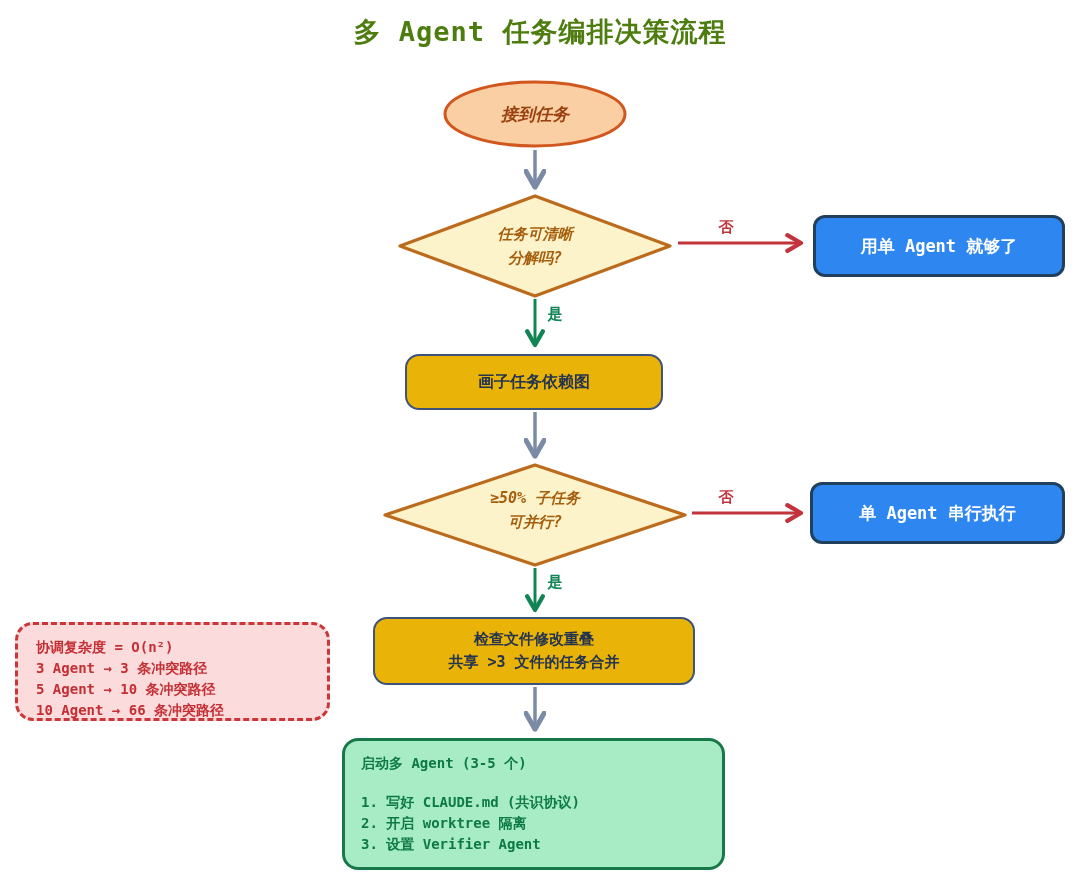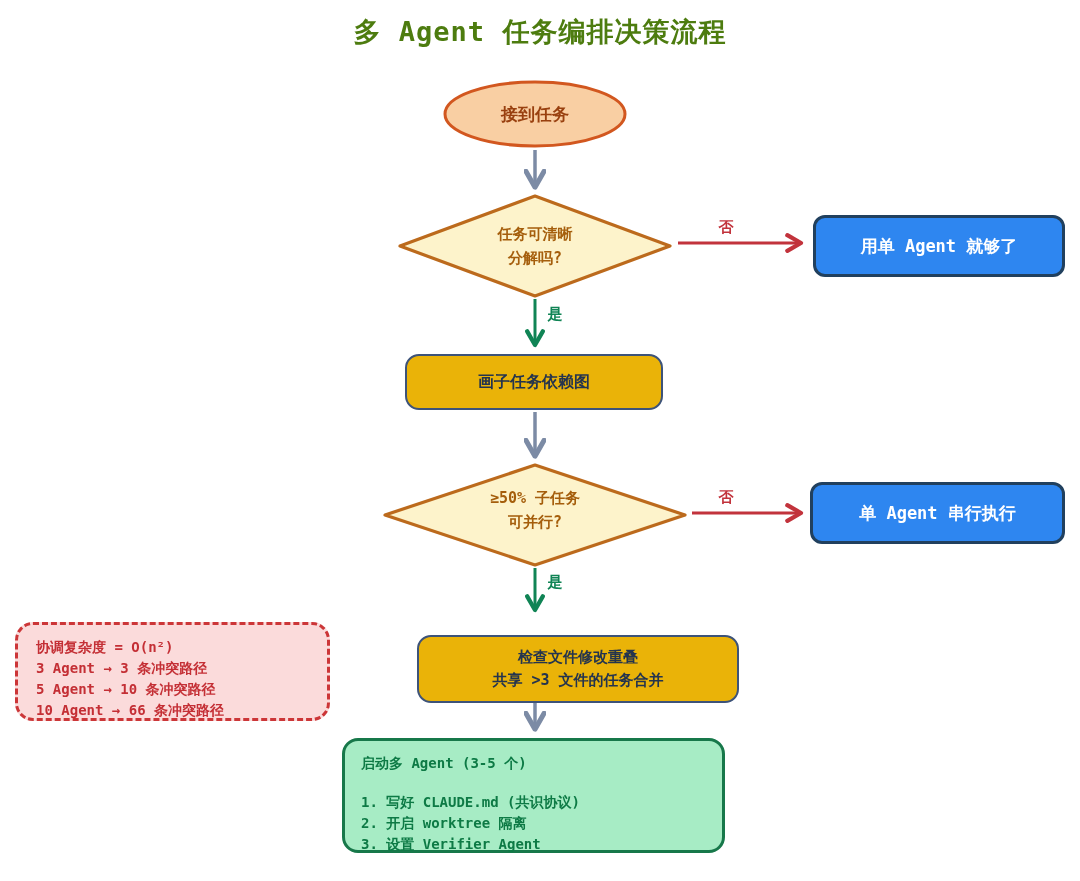--- a/index.html
+++ b/index.html
@@ -27,21 +27,21 @@
     text-align: center;
     flex-direction: column;
   }
   .page-title {
     left: 0; top: 12px; width: 1080px; height: 40px;
     color: #4d7c0f;
     font-size: 27px;
     font-weight: bold;
     letter-spacing: 1px;
   }
-  .node-label { pointer-events: none; }
+  .node-label { pointer-events: none; font-style: italic; }
   .start-text {
     left: 445px; top: 82px; width: 180px; height: 64px;
     color: #99400F; font-size: 17px; font-weight: bold;
   }
   .decision1-text {
     left: 400px; top: 217px; width: 270px; height: 58px;
     color: #A55E0C; font-size: 15px; font-weight: bold; line-height: 24px;
   }
   .decision2-text {
     left: 385px; top: 481px; width: 300px; height: 58px;
@@ -58,41 +58,41 @@
   .blue-box-1 { left: 813px; top: 215px; width: 252px; height: 62px; }
   .blue-box-2 { left: 810px; top: 482px; width: 255px; height: 62px; }
   .lightblue-box {
     background: #eab308;
     border: 2px solid #3D5379;
     border-radius: 14px;
     color: #24344E;
     font-weight: bold;
   }
   .lightblue-box-1 { left: 405px; top: 354px; width: 258px; height: 56px; font-size: 16px; }
-  .lightblue-box-2 { left: 373px; top: 635px; width: 322px; height: 68px; font-size: 15px; line-height: 23px; margin-left: 44px; }
+  .lightblue-box-2 { left: 373px; top: 617px; width: 322px; height: 68px; font-size: 15px; line-height: 23px; }
   .edge-label { font-size: 15px; font-weight: bold; width: 40px; text-align: center; }
   .edge-label.no  { color: #C2333C; }
   .edge-label.yes { color: #108455; }
   .no-label-1  { left: 706px; top: 218px; }
   .no-label-2  { left: 706px; top: 488px; }
   .yes-label-1 { left: 535px; top: 305px; }
   .yes-label-2 { left: 535px; top: 573px; }
   .note-box {
     left: 15px; top: 622px; width: 315px; height: 99px;
     background: #FBDBDB;
     border: 3px dashed #CC3638;
     border-radius: 18px;
     color: #C42F35;
     font-size: 14px;
     font-weight: bold;
     padding: 12px 0 0 18px;
     line-height: 21px;
   }
   .green-box {
-    left: 342px; top: 738px; width: 383px; height: 115px;
+    left: 342px; top: 738px; width: 383px; height: 132px;
     background: #A7ECC5;
     border: 3px solid #17784A;
     border-radius: 16px;
     color: #0D7A45;
     font-size: 14px;
     font-weight: bold;
     padding: 12px 0 0 16px;
     line-height: 21px;
   }
   .green-box .gap { height: 18px; }

